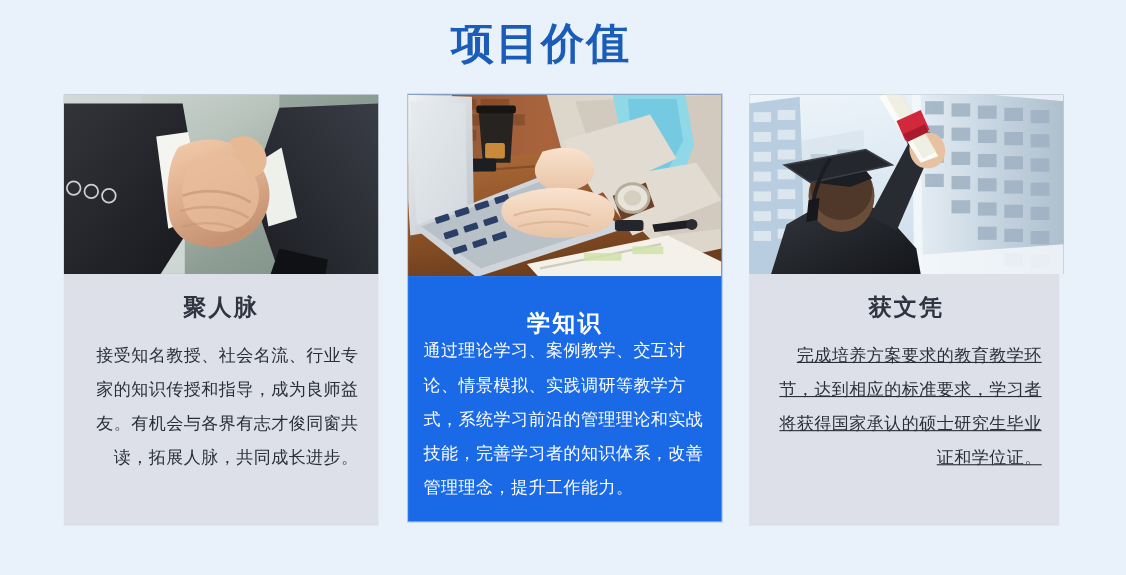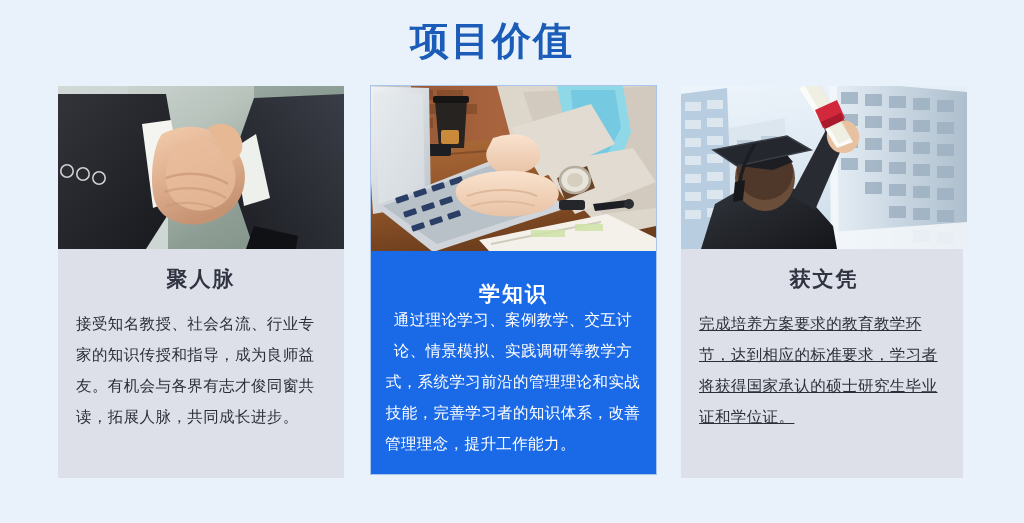--- a/index.html
+++ b/index.html
@@ -89,29 +89,29 @@
   }
   .card-1 .card-heading { top: 176px; }
   .card-3 .card-heading { top: 176px; }
   .card-2 .card-heading { top: 172px; color: #ffffff; margin-top: 19px; }
 
   .card-body {
     position: absolute;
     font-size: 15.5px;
     line-height: 31px;
     color: #2b2f38;
-    text-align: left;
+    text-align: right;
     letter-spacing: 0.4px;
   }
   .card-1 .card-body { top: 222px; left: 18px; width: 250px; }
   .card-3 .card-body { top: 222px; left: 18px; width: 248px; text-decoration: underline; }
   .card-2 .card-body {
     top: 218px; left: 14px; width: 256px;
     color: #ffffff;
-    text-align: center;
+    text-align: left;
     text-align-last: left;
   }
 </style>
 </head>
 <body>
 
 <div class="page-title">项目价值</div>
 
 <div class="cards">
 

